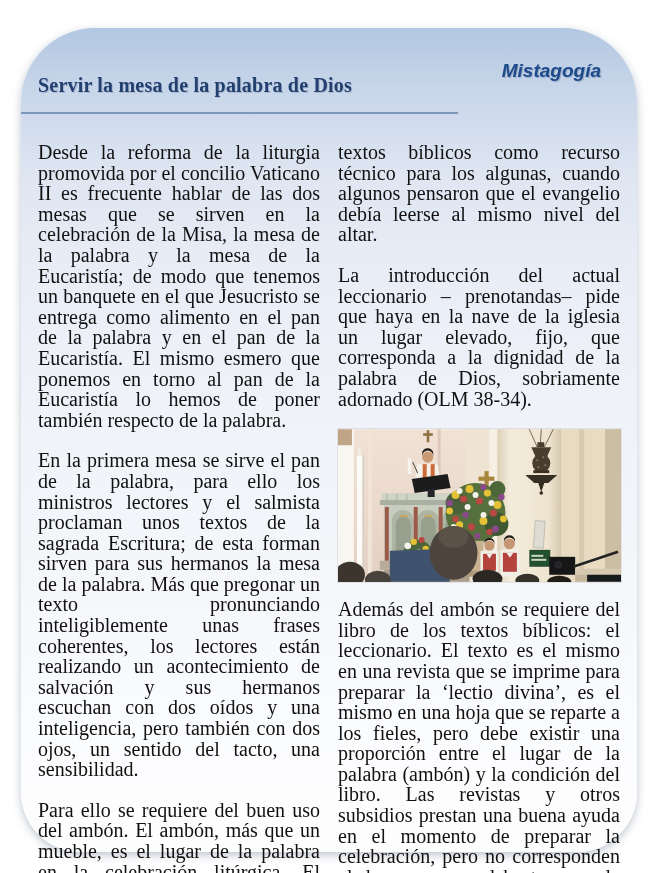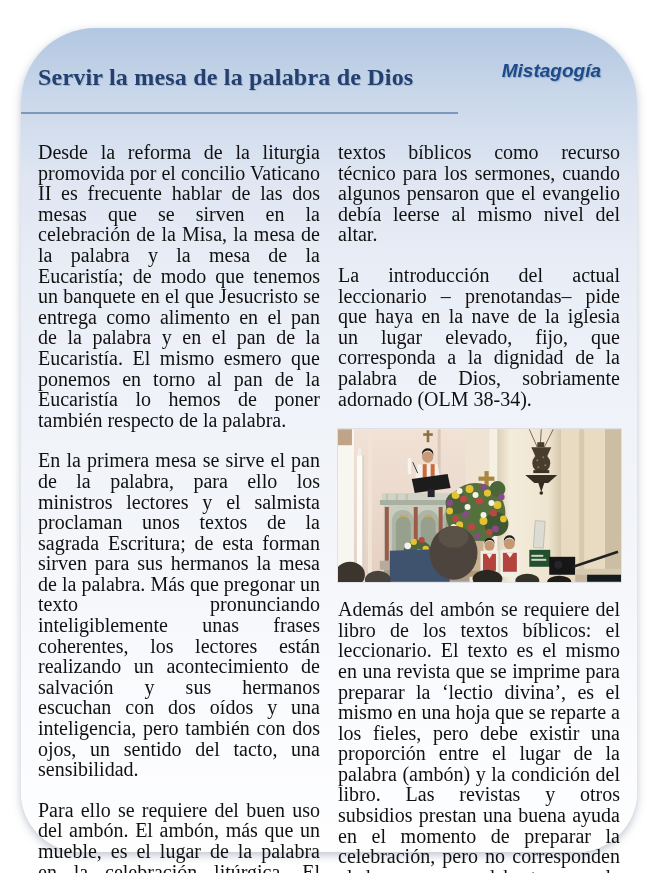--- a/index.html
+++ b/index.html
@@ -7,22 +7,22 @@
     width:654px;height:873px;background:#ffffff;position:relative;overflow:hidden;
     font-family:"Liberation Serif","DejaVu Serif",serif;
   }
   .card{
     position:absolute;left:21px;top:28px;width:616px;height:824px;
     border-radius:74px 74px 60px 60px;
     background:linear-gradient(180deg,#b2c7e1 0%,#c9d7ea 8%,#dfe6f2 18%,#e9edf6 30%,#eff2f8 45%,#f4f6fa 65%,#fbfcfe 86%,#fefefe 100%);
     box-shadow:0 3px 9px rgba(125,138,160,.5);
   }
   .title{
-    position:absolute;left:17px;top:36px;margin:0;
-    font-size:24px;font-weight:bold;color:#23406f;letter-spacing:.2px;white-space:nowrap;
+    position:absolute;left:17px;top:46px;margin:0;
+    font-size:20px;font-weight:bold;color:#23406f;letter-spacing:.2px;white-space:nowrap;
     text-shadow:1px 1px 0 rgba(90,110,150,.28);
   }
   .title-rule{position:absolute;left:0;top:84px;width:437px;height:2px;background:#7d98b9;}
   .badge{
     position:absolute;top:32px;right:36px;
     font-family:"Liberation Sans","DejaVu Sans",sans-serif;
     font-style:italic;font-weight:bold;font-size:19px;color:#1d4a8b;
     text-shadow:1px 1px 1px rgba(100,120,150,.45);
   }
   .badge-rule{position:absolute;top:71px;right:5px;width:148px;height:2px;background:#c7d9eb;}
@@ -45,21 +45,21 @@
 
   <div class="columns">
 
     <div class="col">
       <p>Desde la reforma de la liturgia promovida por el concilio Vaticano II es frecuente hablar de las dos mesas que se sirven en la celebración de la Misa, la mesa de la palabra y la mesa de la Eucaristía; de modo que tenemos un banquete en el que Jesucristo se entrega como alimento en el pan de la palabra y en el pan de la Eucaristía. El mismo esmero que ponemos en torno al pan de la Eucaristía lo hemos de poner también respecto de la palabra.</p>
       <p>En la primera mesa se sirve el pan de la palabra, para ello los ministros lectores y el salmista proclaman unos textos de la sagrada Escritura; de esta forman sirven para sus hermanos la mesa de la palabra. Más que pregonar un texto pronunciando inteligiblemente unas frases coherentes, los lectores están realizando un acontecimiento de salvación y sus hermanos escuchan con dos oídos y una inteligencia, pero también con dos ojos, un sentido del tacto, una sensibilidad.</p>
       <p>Para ello se requiere del buen uso del ambón. El ambón, más que un mueble, es el lugar de la palabra en la celebración litúrgica. El nombre viene del verbo griego ‘anabaino’, subir; ello porque al ser una especie de estrado se hacía necesario subir. En el siglo XVI algunas iglesias comenzaron a contar con dos ambones en la nave, uno para la epístola y otro para el evangelio. El ambón fue siendo sustituido por el púlpito pero más que lugar para la proclamación de los</p>
     </div>
 
     <div class="col">
-      <p>textos bíblicos como recurso técnico para los sermones, cuando algunos pensaron que el evangelio debía leerse al mismo nivel del altar.</p>
+      <p>textos bíblicos como recurso técnico para los algunas, cuando algunos pensaron que el evangelio debía leerse al mismo nivel del altar.</p>
       <p>La introducción del actual leccionario – prenotandas– pide que haya en la nave de la iglesia un lugar elevado, fijo, que corresponda a la dignidad de la palabra de Dios, sobriamente adornado (OLM 38-34).</p>
 
       <figure class="photo">
         <svg viewBox="0 0 284 153" width="283" height="153">
           <defs>
             <filter id="pblur" x="-5%" y="-5%" width="110%" height="110%">
                 <feGaussianBlur stdDeviation="0.55"></feGaussianBlur>
               </filter>
             <linearGradient id="wallg" x1="0" y1="0" x2="0" y2="1">
               <stop offset="0" stop-color="#f1e2d5"></stop>

